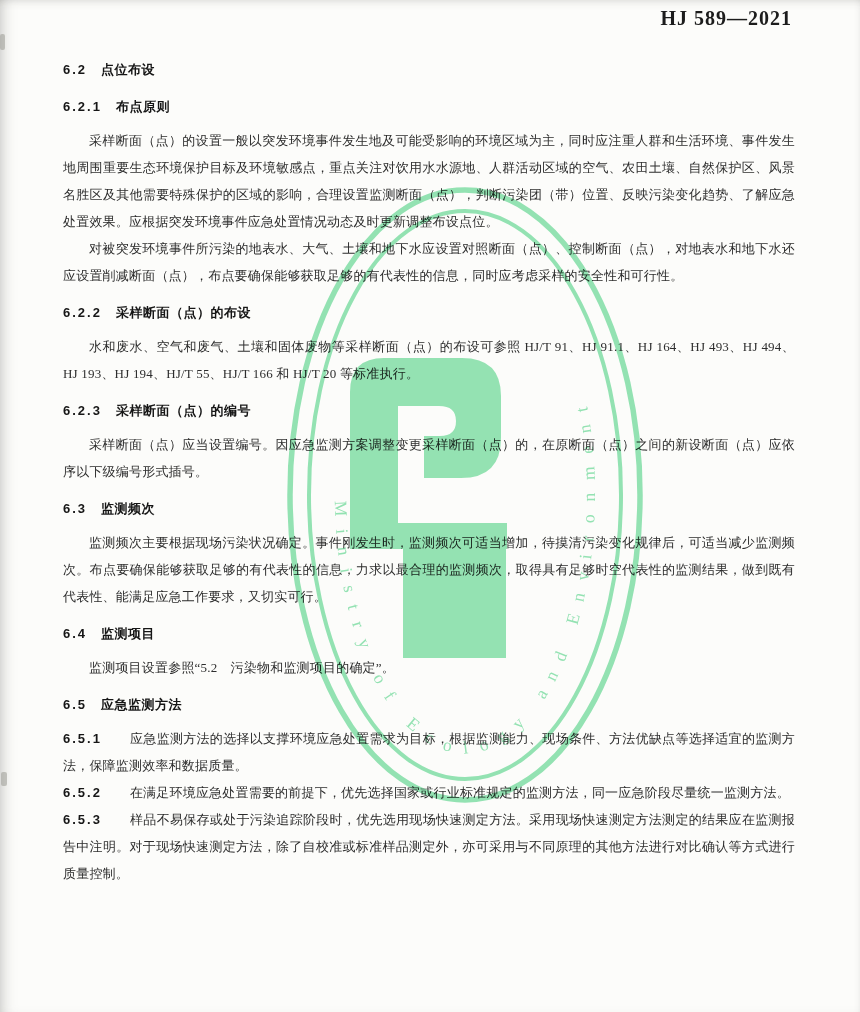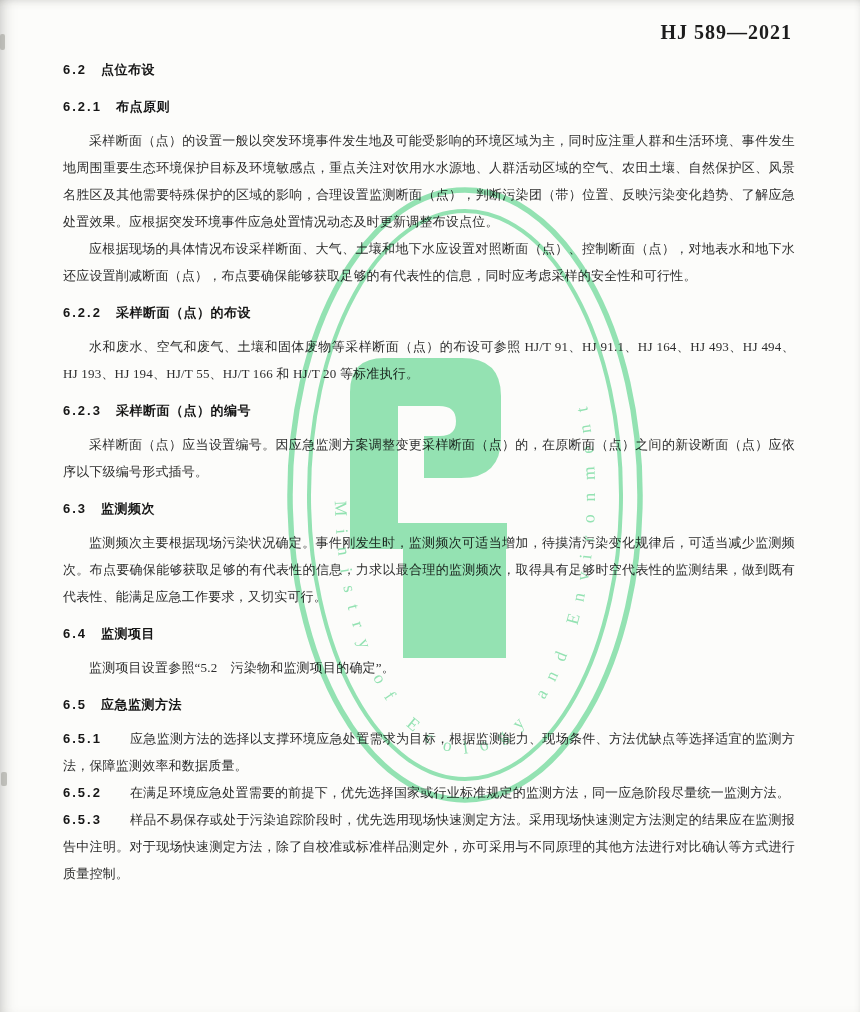--- a/index.html
+++ b/index.html
@@ -10,21 +10,21 @@
     margin: 0 auto;
     background: #fcfcfa;
     overflow: hidden;
     box-shadow: inset 12px 0 16px -12px rgba(60,60,55,.35),
                 inset 0 8px 12px -10px rgba(60,60,55,.28),
                 inset -6px 0 10px -9px rgba(60,60,55,.18);
     font-family: "Liberation Serif", "DejaVu Serif", serif;
   }
   .doc-code {
     position: absolute;
-    top: 21px;
+    top: 7px;
     right: 68px;
     font-family: "Liberation Serif", "DejaVu Serif", serif;
     font-weight: bold;
     font-size: 20px;
     letter-spacing: 1px;
     color: #1c1c1c;
   }
   .content {
     position: absolute;
     left: 63px;
@@ -81,21 +81,21 @@
 
   <div class="speck s1"></div>
   <div class="speck s2"></div>
 
   <div class="doc-code">HJ 589—2021</div>
 
   <div class="content" id="doc-body">
       <div class="heading h2"><span class="hnum">6.2</span><span>点位布设</span></div>
       <div class="heading h3"><span class="hnum">6.2.1</span><span>布点原则</span></div>
       <p class="para indent">采样断面（点）的设置一般以突发环境事件发生地及可能受影响的环境区域为主，同时应注重人群和生活环境、事件发生地周围重要生态环境保护目标及环境敏感点，重点关注对饮用水水源地、人群活动区域的空气、农田土壤、自然保护区、风景名胜区及其他需要特殊保护的区域的影响，合理设置监测断面（点），判断污染团（带）位置、反映污染变化趋势、了解应急处置效果。应根据突发环境事件应急处置情况动态及时更新调整布设点位。</p>
-      <p class="para indent">应根据现场的具体情况布设采样断面、大气、土壤和地下水应设置对照断面（点）、控制断面（点），对地表水和地下水还应设置削减断面（点），布点要确保能够获取足够的有代表性的信息，同时应考虑采样的安全性和可行性。</p>
+      <p class="para indent">对被突发环境事件所污染的地表水、大气、土壤和地下水应设置对照断面（点）、控制断面（点），对地表水和地下水还应设置削减断面（点），布点要确保能够获取足够的有代表性的信息，同时应考虑采样的安全性和可行性。</p>
       <div class="heading h3"><span class="hnum">6.2.2</span><span>采样断面（点）的布设</span></div>
       <p class="para indent">水和废水、空气和废气、土壤和固体废物等采样断面（点）的布设可参照 HJ/T 91、HJ 91.1、HJ 164、HJ 493、HJ 494、HJ 193、HJ 194、HJ/T 55、HJ/T 166 和 HJ/T 20 等标准执行。</p>
       <div class="heading h3"><span class="hnum">6.2.3</span><span>采样断面（点）的编号</span></div>
       <p class="para indent">采样断面（点）应当设置编号。因应急监测方案调整变更采样断面（点）的，在原断面（点）之间的新设断面（点）应依序以下级编号形式插号。</p>
       <div class="heading h2"><span class="hnum">6.3</span><span>监测频次</span></div>
       <p class="para indent">监测频次主要根据现场污染状况确定。事件刚发生时，监测频次可适当增加，待摸清污染变化规律后，可适当减少监测频次。布点要确保能够获取足够的有代表性的信息，力求以最合理的监测频次，取得具有足够时空代表性的监测结果，做到既有代表性、能满足应急工作要求，又切实可行。</p>
       <div class="heading h2"><span class="hnum">6.4</span><span>监测项目</span></div>
       <p class="para indent">监测项目设置参照“5.2　污染物和监测项目的确定”。</p>
       <div class="heading h2"><span class="hnum">6.5</span><span>应急监测方法</span></div>
       <p class="para"><span class="pnum">6.5.1</span>应急监测方法的选择以支撑环境应急处置需求为目标，根据监测能力、现场条件、方法优缺点等选择适宜的监测方法，保障监测效率和数据质量。</p>

